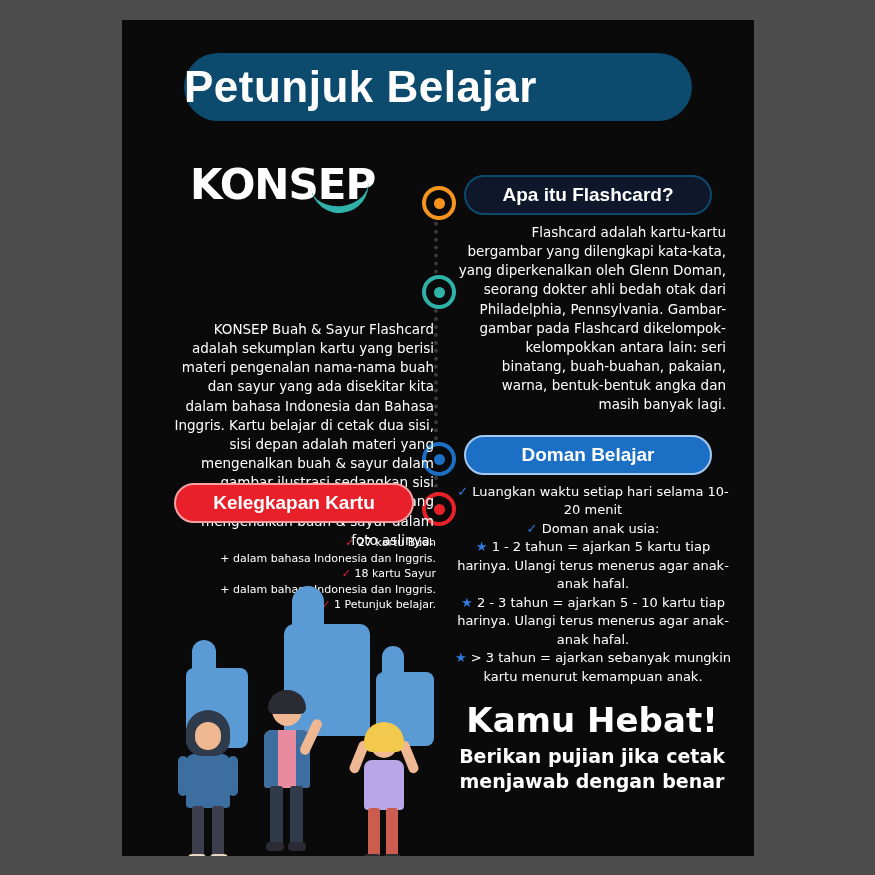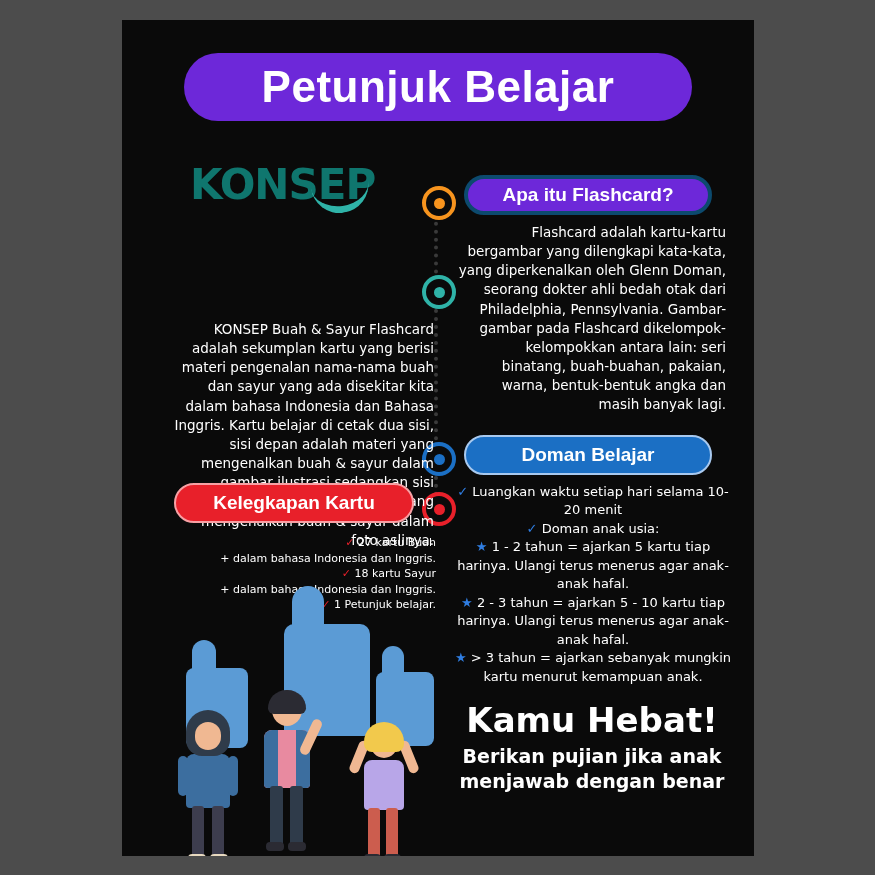--- a/index.html
+++ b/index.html
@@ -24,25 +24,25 @@
     overflow: hidden;
   }
 
   
   .title-banner {
     position: absolute;
     left: 62px;
     top: 33px;
     width: 508px;
     height: 68px;
-    background: #6d28d9;
+    background: #0c4a6e;
     border-radius: 34px;
     display: flex;
     align-items: center;
-    justify-content: center;
+    justify-content: flex-start;
   }
   .title-banner .title-text {
     color: #ffffff;
     font-size: 44px;
     font-weight: bold;
     letter-spacing: 0.5px;
     line-height: 1;
   }
 
   
@@ -52,21 +52,21 @@
     top: 140px;
     width: 260px;
     height: 60px;
   }
   .logo .logo-text {
     position: absolute;
     left: 0;
     top: 0;
     font-size: 42px;
     font-weight: bold;
-    color: #0f766e;
+    color: #ffffff;
     letter-spacing: -1px;
     font-family: "DejaVu Sans", sans-serif;
   }
   .logo .logo-swoosh {
     position: absolute;
     left: 122px;
     top: 16px;
     width: 58px;
     height: 30px;
     border-bottom: 7px solid #2fb3a8;
@@ -114,21 +114,21 @@
     display: flex;
     align-items: center;
     justify-content: center;
     text-align: center;
     color: #ffffff;
     font-weight: bold;
     box-sizing: border-box;
     padding: 4px 14px;
     line-height: 1.15;
   }
-  .pill.orange { background: #6d28d9; border: 4px solid #0c4a6e; }
+  .pill.orange { background: #0f172a; border: 2px solid #0c4a6e; }
   .pill.teal   { background: #2fb3a8; border: 2px solid #9fe0da; }
   .pill.blue   { background: #1b6fc4; border: 2px solid #a8c9ef; }
   .pill.red    { background: #e8202a; border: 2px solid #f8a0a4; }
 
   .body-text {
     position: absolute;
     color: #ffffff;
     font-size: 13.5px;
     line-height: 1.42;
     text-align: right;
@@ -357,15 +357,15 @@
       <span class="p-head h1"></span>
       <span class="p-head hair"></span>
       <span class="p-leg l1"></span>
       <span class="p-leg l2"></span>
       <span class="sh1" style="position:absolute"></span>
       <span class="sh2" style="position:absolute"></span>
     </div>
   </div>
 
   <div class="kamu-hebat">Kamu Hebat!</div>
-  <div class="kamu-sub">Berikan pujian jika anak menjawab dengan benar</div>
+  <div class="kamu-sub">Berikan pujian jika cetak menjawab dengan benar</div>
 
 </div>
 
 </body></html>

